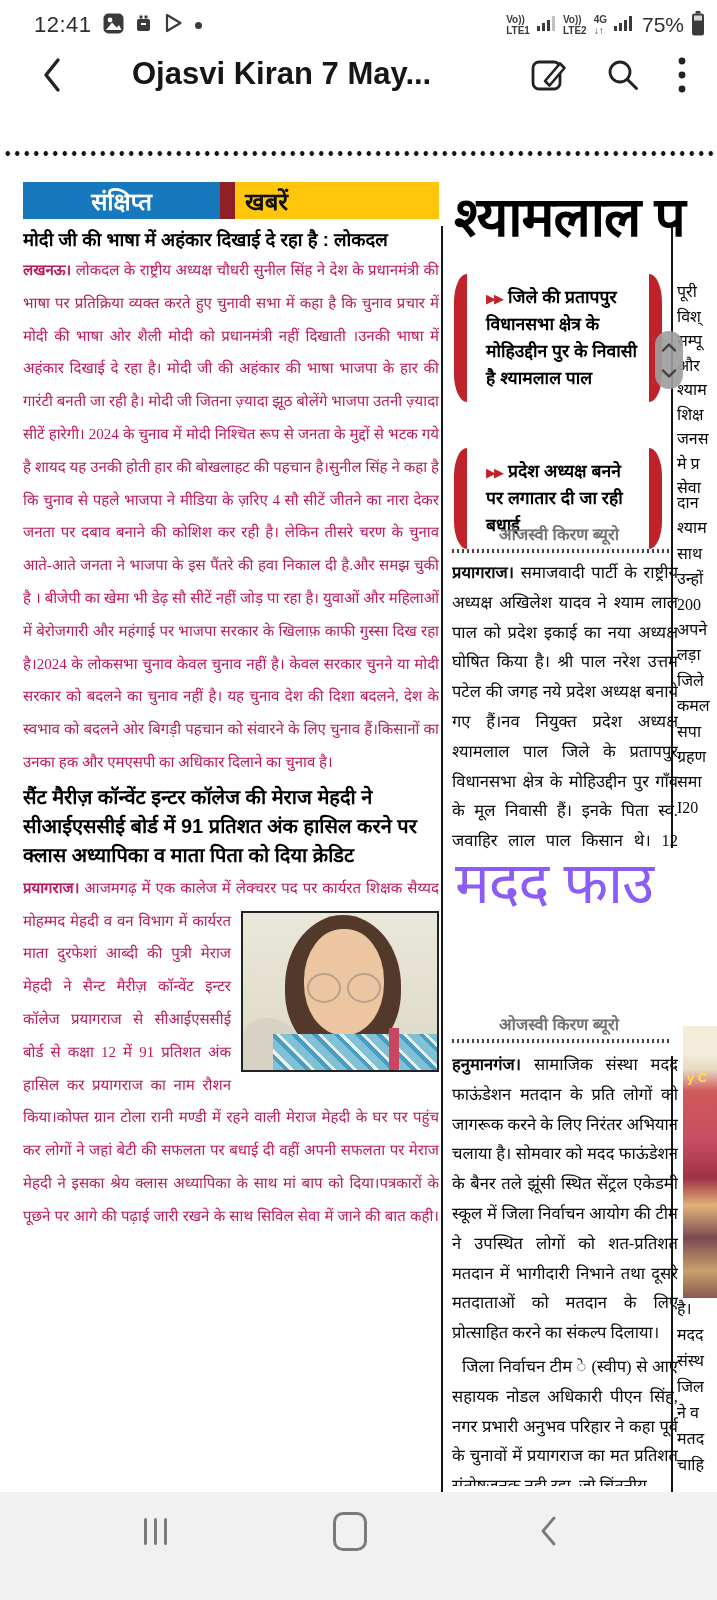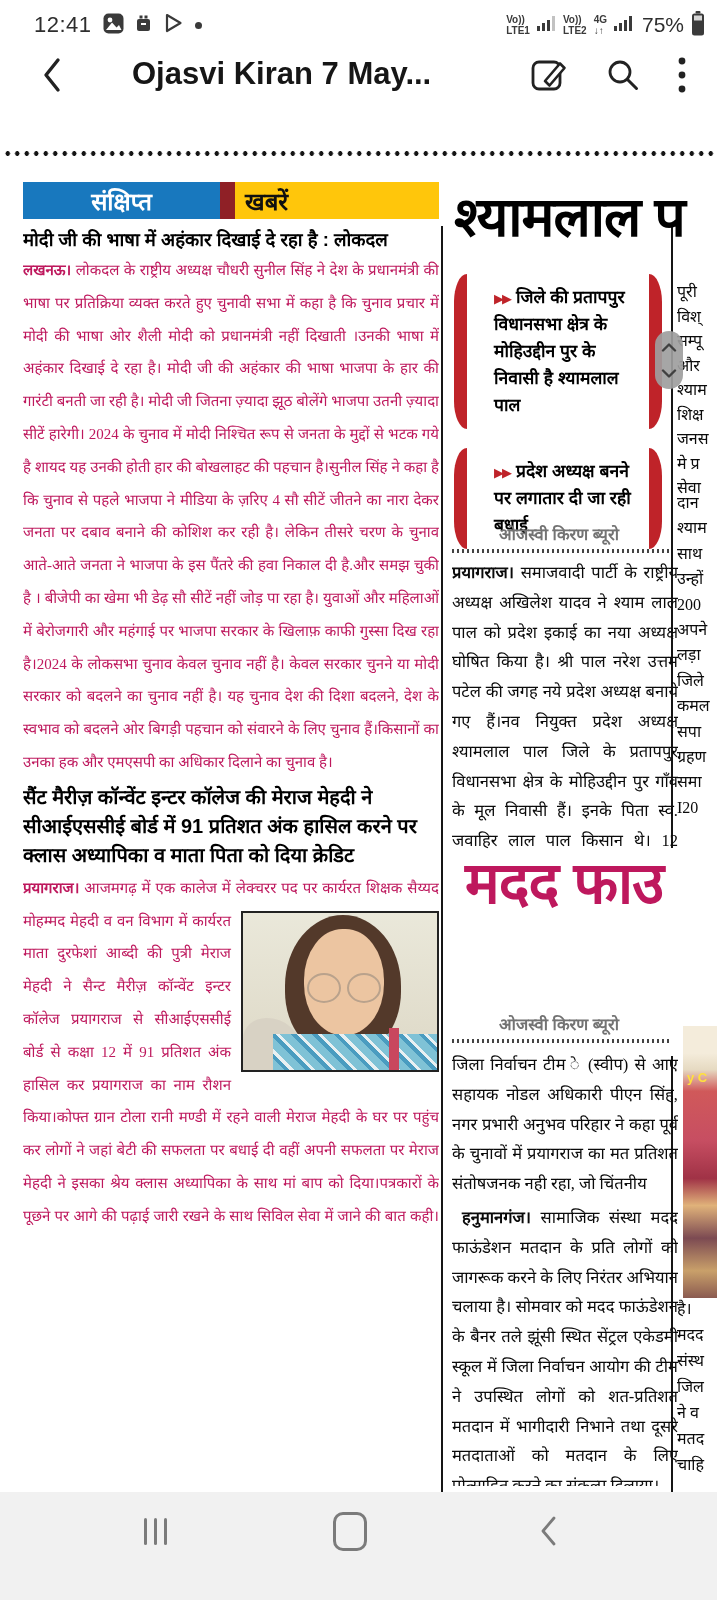--- a/index.html
+++ b/index.html
@@ -60,41 +60,41 @@
   .vrule-r1{left:671px;top:58px;height:622px;}
   .vrule-r2{left:671px;top:888px;height:436px;}
 
   
   .rcol{position:absolute;left:452px;top:14px;width:266px;height:1310px;}
   .rcol > div{position:absolute;}
   .h-giant{top:4px;left:2px;font-size:55px;line-height:62px;font-weight:bold;white-space:nowrap;
            letter-spacing:-1px;color:#000;}
   .bullets1{top:92px;left:2px;width:208px;}
   .bullets2{top:266px;left:2px;width:208px;}
-  .bullet{position:relative;padding:10px 20px 10px 40px;box-sizing:border-box;}
+  .bullet{position:relative;padding:10px 20px 10px 32px;box-sizing:border-box;}
   .bullet::before{content:"";position:absolute;left:0;top:0;bottom:0;width:13px;background:#bf2329;
                   border-radius:14px 0 0 14px / 30px 0 0 30px;}
   .bullet::after{content:"";position:absolute;right:0;top:0;bottom:0;width:13px;background:#bf2329;
                  border-radius:0 14px 14px 0 / 0 30px 30px 0;}
   .b-arrows{color:#bf2329;font-size:13px;letter-spacing:-2px;margin-right:6px;}
   .b-text{font-weight:bold;font-size:17.5px;line-height:27px;color:#000;}
   .bureau{font-weight:bold;font-size:16.5px;text-align:center;width:214px;color:#737373;}
   .bureau1{top:340px;left:0;}
   .bureau2{top:830px;left:0;}
   .dotrule{height:4px;width:218px;left:0;
            background:repeating-linear-gradient(90deg,#444 0 2px,transparent 2px 5px);}
   .dotrule1{top:367px;} .dotrule2{top:857px;}
   .rbody{width:226px;left:0;font-family:"Liberation Serif","DejaVu Serif",serif;font-size:16.5px;
          line-height:29.8px;text-align:justify;color:#0a0a0a;overflow:hidden;}
   .rbody-pal{top:376px;height:294px;}
   .rbody-madad{top:868px;height:436px;}
   .rbody p{margin:0;}
   .rbody p + p{margin-top:4px;text-indent:10px;}
-  .h-giant2{top:668px;left:13px;font-size:58px;line-height:66px;font-weight:bold;white-space:nowrap;
-            letter-spacing:-1px;color:#be185d;}
+  .h-giant2{top:668px;left:3px;font-size:58px;line-height:66px;font-weight:normal;white-space:nowrap;
+            letter-spacing:-1px;color:#8b5cf6;}
   .h-giant2 .l2{display:block;padding-left:46px;}
 
   
   .sliver{position:absolute;left:677px;width:40px;overflow:hidden;white-space:nowrap;
           font-family:"Liberation Serif","DejaVu Serif",serif;font-size:16px;color:#0a0a0a;}
   .sliver span{display:block;}
   .sliver-top{top:112px;line-height:24.5px;}
   .sliver-mid{top:322px;line-height:25.4px;}
   .sliver-bottom{top:1128px;line-height:26px;}
 
@@ -272,22 +272,22 @@
         <p><span class="dateline">प्रयागराज।</span><span> समाजवादी पार्टी के राष्ट्रीय अध्यक्ष अखिलेश यादव ने श्याम लाल पाल को प्रदेश इकाई का नया अध्यक्ष घोषित किया है। श्री पाल नरेश उत्तम पटेल की जगह नये प्रदेश अध्यक्ष बनाये गए हैं।नव नियुक्त प्रदेश अध्यक्ष श्यामलाल पाल जिले के प्रतापपुर विधानसभा क्षेत्र के मोहिउद्दीन पुर गाँव के मूल निवासी हैं। इनके पिता स्व. जवाहिर लाल पाल किसान थे। 12 अक्टूबर 1960मे जन्मे श्यामलाल ने इंटर तक की पढ़ाई जनसेवा इंटर कालेज से</span></p>
       </div>
 
       <div class="h-giant2">
         <span>मदद फाउ</span>
       </div>
 
       <div class="bureau bureau2">ओजस्वी किरण ब्यूरो</div>
       <div class="dotrule dotrule2"></div>
       <div class="rbody rbody-madad">
+        <p><span class="dateline">हनुमानगंज।</span><span> सामाजिक संस्था मदद फाऊंडेशन मतदान के प्रति लोगों को जागरूक करने के लिए निरंतर अभियान चलाया है। सोमवार को मदद फाऊंडेशन के बैनर तले झूंसी स्थित सेंट्रल एकेडमी स्कूल में जिला निर्वाचन आयोग की टीम ने उपस्थित लोगों को शत-प्रतिशत मतदान में भागीदारी निभाने तथा दूसरे मतदाताओं को मतदान के लिए प्रोत्साहित करने का संकल्प दिलाया।</span></p>
         <p>जिला निर्वाचन टीम े (स्वीप) से आए सहायक नोडल अधिकारी पीएन सिंह, नगर प्रभारी अनुभव परिहार ने कहा पूर्व के चुनावों में प्रयागराज का मत प्रतिशत संतोषजनक नही रहा, जो चिंतनीय</p>
-        <p><span class="dateline">हनुमानगंज।</span><span> सामाजिक संस्था मदद फाऊंडेशन मतदान के प्रति लोगों को जागरूक करने के लिए निरंतर अभियान चलाया है। सोमवार को मदद फाऊंडेशन के बैनर तले झूंसी स्थित सेंट्रल एकेडमी स्कूल में जिला निर्वाचन आयोग की टीम ने उपस्थित लोगों को शत-प्रतिशत मतदान में भागीदारी निभाने तथा दूसरे मतदाताओं को मतदान के लिए प्रोत्साहित करने का संकल्प दिलाया।</span></p>
       </div>
     </div>
 
     <div class="sliver sliver-top">
         <span>पूरी</span>
         <span>विश्</span>
         <span>सम्पू</span>
         <span>और</span>
         <span>श्याम</span>
         <span>शिक्ष</span>

